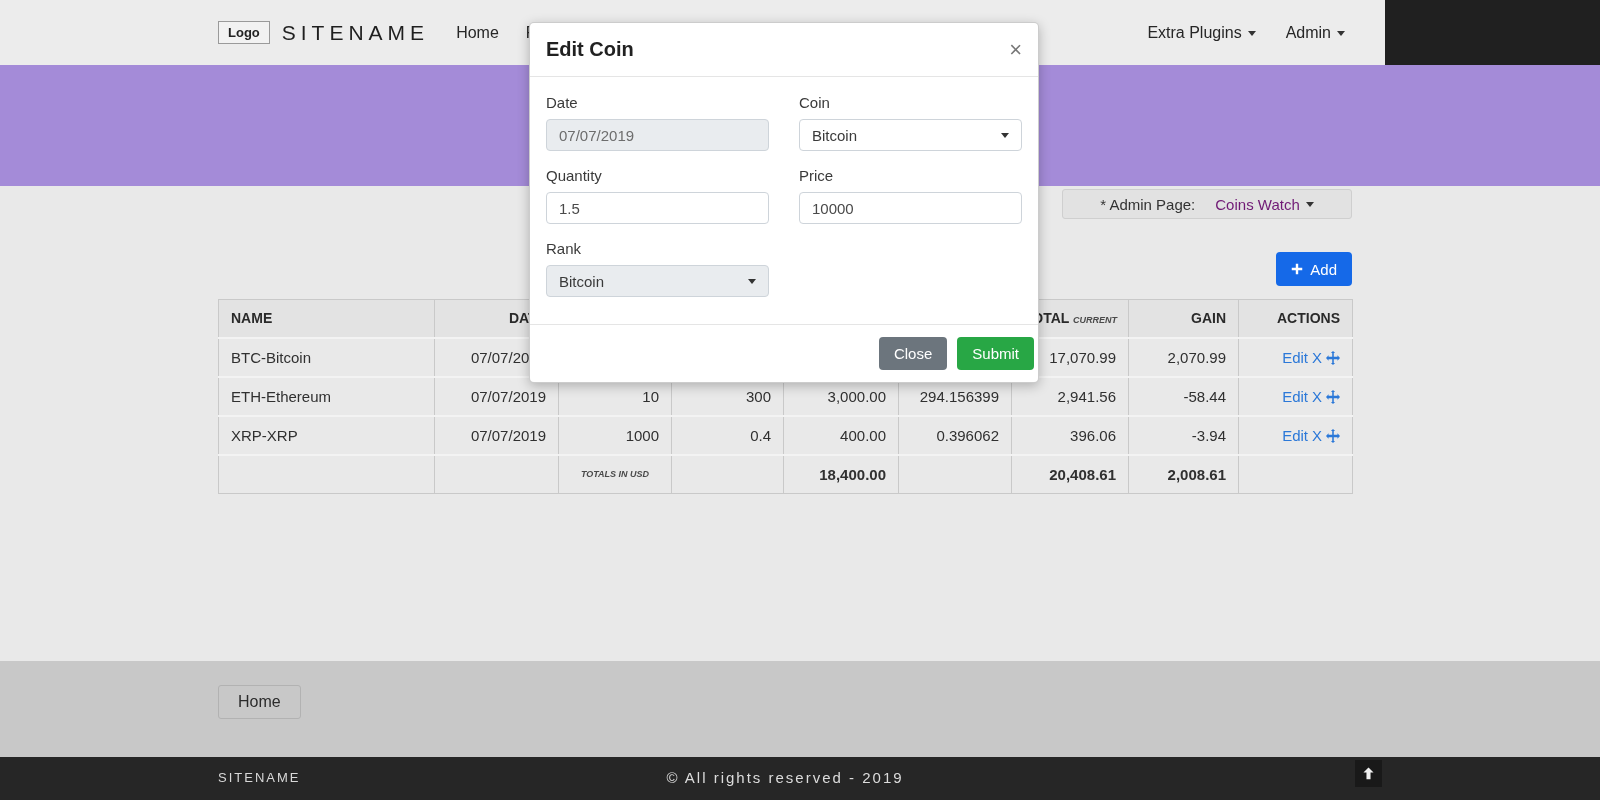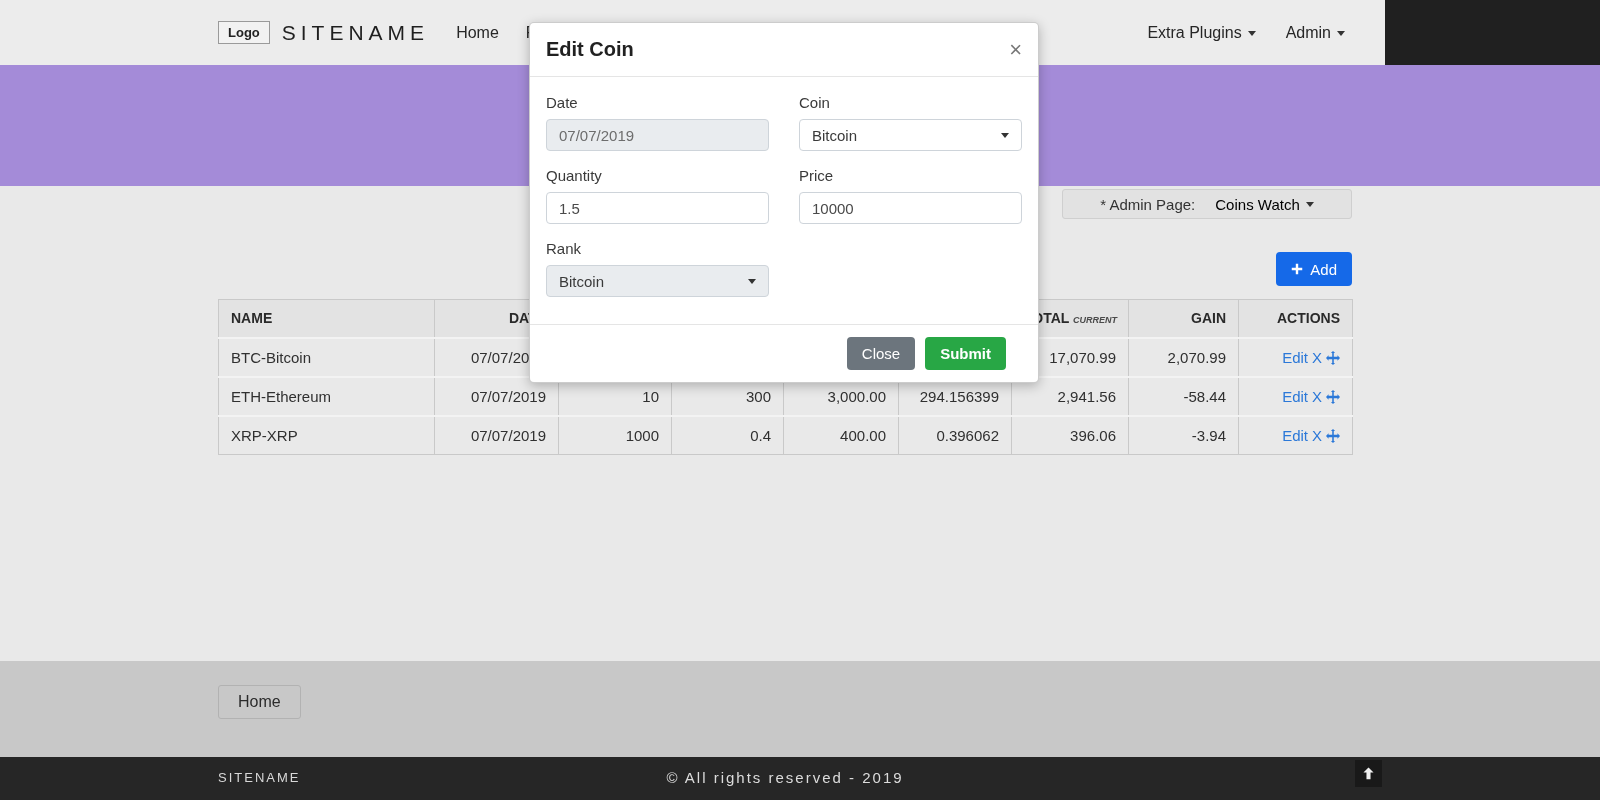--- a/index.html
+++ b/index.html
@@ -42,21 +42,21 @@
   .hero { position:absolute; top:65px; left:0; width:1600px; height:121px; background:#a48bd8; }
 
   
   .admin-bar {
     position:absolute; top:189px; right:248px; height:30px;
     background:#e2e2e2; border:1px solid #cfcfcf; border-radius:3px;
     display:flex; align-items:center; padding:0 22px; font-size:15px; cursor:pointer;
     min-width:290px; justify-content:center;
   }
   .admin-bar .prefix { color:#333; }
-  .admin-bar .value { color:#000000; margin-left:20px;text-align:right; }
+  .admin-bar .value { color:#701a75; margin-left:20px;text-align:right; }
 
   
   .add-btn {
     position:absolute; top:252px; right:248px; height:34px;
     background:#1569e8; color:#fff; border:none; border-radius:4px;
     font-size:15px; padding:0 15px; display:flex; align-items:center; gap:7px;
     cursor:pointer; font-family:inherit;
   }
 
   
@@ -111,26 +111,26 @@
     font-family:inherit;
   }
   .form-control[readonly] { background:#e9ecef; color:#6d6d6d; }
   .select-control {
     width:100%; height:32px; border:1px solid #ced4da; border-radius:4px;
     padding:0 12px; font-size:15px; color:#3a3a3a; background:#fff;
     display:flex; align-items:center; justify-content:space-between; cursor:pointer;
   }
   .select-control.disabled { background:#e9ecef; }
   .modal-footer {
-    border-top:1px solid #e5e5e5; padding:12px 32px;
+    border-top:1px solid #e5e5e5; padding:12px 4px;
     display:flex; justify-content:flex-end; gap:10px;
   }
   .btn { border:none; border-radius:4px; color:#fff; font-size:15px; padding:8px 15px; cursor:pointer; font-family:inherit; }
   .btn-gray { background:#6c757d; }
-  .btn-green { background:#28a745;font-weight:bold; }
+  .btn-green { background:#28a745; }
 
   
   .footer-band { position:absolute; top:661px; left:0; width:1600px; height:96px; background:#c8c8c8; }
   .footer-inner { position:absolute; left:218px; width:1134px; top:24px; display:flex; justify-content:space-between; }
   .footer-btn {
     background:transparent; border:1px solid #b2b2b2; border-radius:3px;
     font-size:16px; color:#2b2b2b; padding:7px 19px; cursor:pointer;
     display:inline-flex; align-items:center; gap:8px; font-family:inherit;
   }
   .footer-right { display:flex; gap:9px; }
@@ -243,20 +243,31 @@
       <td class="num">1000</td>
       <td class="num">0.4</td>
       <td class="num">400.00</td>
       <td class="num">0.396062</td>
       <td class="num">396.06</td>
       <td class="num gain-neg">-3.94</td>
       <td class="actions-cell"><span class="action-link">Edit</span><span class="action-link">X</span><span class="action-link move-icon"><svg width="14" height="14" viewBox="0 0 16 16">
               <path d="M8 0l2.4 2.4H8.9v4.2h4.2V4.9L16 8l-2.9 3.1V9.4H8.9v4.2h1.5L8 16l-2.4-2.4h1.5V9.4H2.9v1.7L0 8l2.9-3.1v1.7h4.2V2.4H5.6z" fill="#2b78d8"></path>
             </svg></span></td>
     </tr>
+    <tr class="totals">
+      <td></td>
+      <td></td>
+      <td class="tot-label">TOTALS IN USD</td>
+      <td></td>
+      <td class="num">18,400.00</td>
+      <td></td>
+      <td class="num">20,408.61</td>
+      <td class="num gain-pos">2,008.61</td>
+      <td></td>
+    </tr>
   </tbody>
 </table>
 
 <div class="modal">
   <div class="modal-header">
     <span class="modal-title">Edit Coin</span>
     <button class="modal-close">×</button>
   </div>
   <div class="modal-body">
     <div class="form-group">

